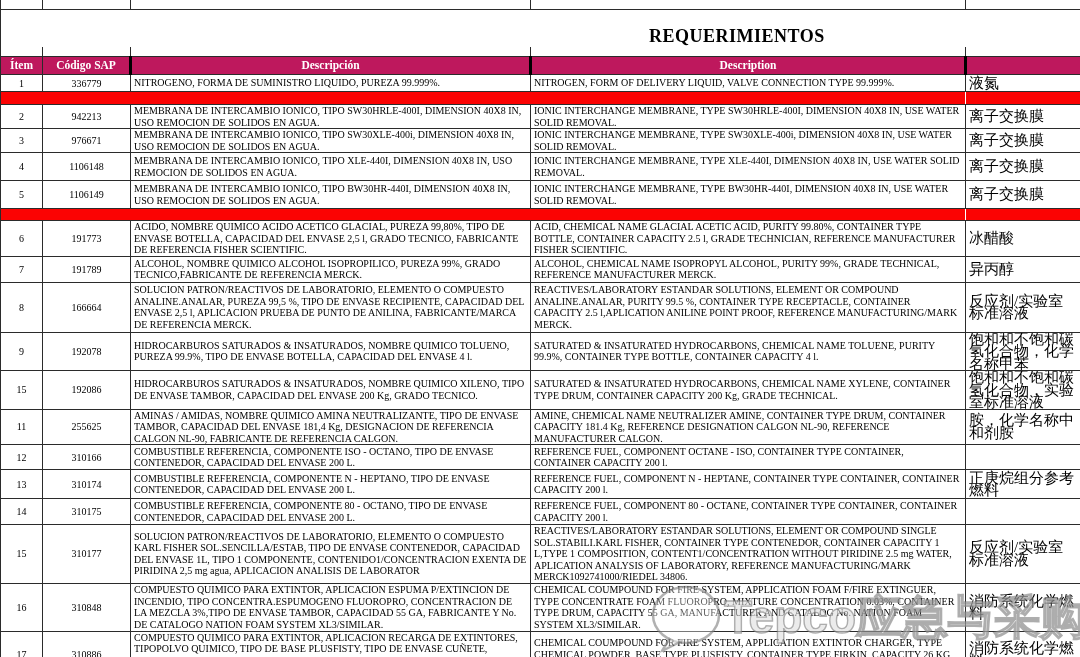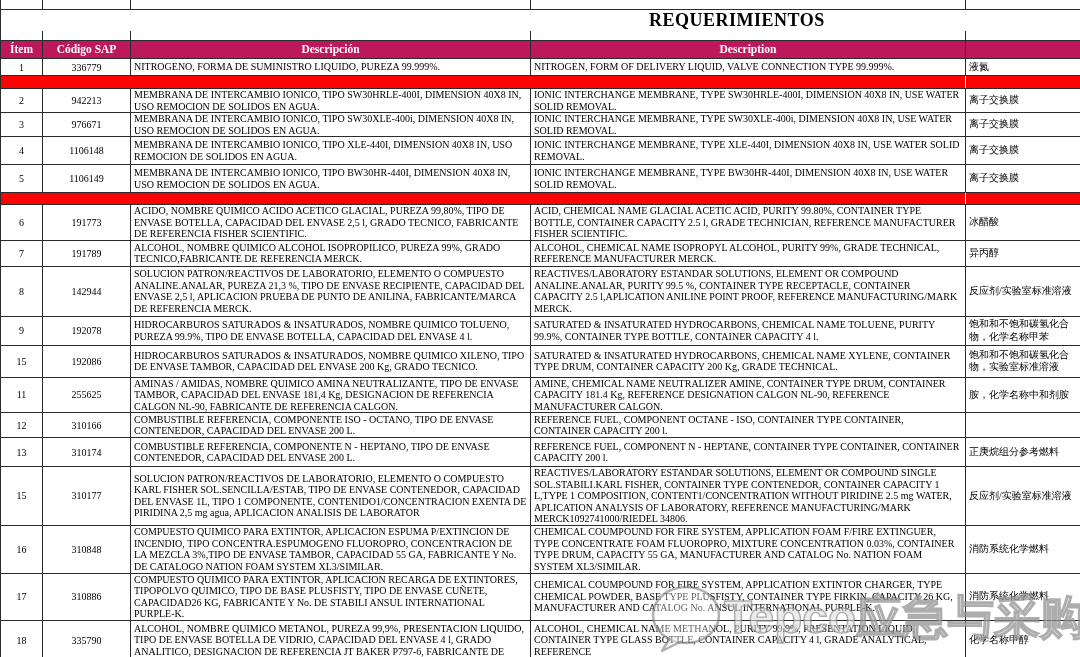--- a/index.html
+++ b/index.html
@@ -17,32 +17,33 @@
   }
   tr.stub-row td { border-top:hidden; height:9px; }
   tr.title-row td {
     border-bottom:hidden; border-top:1px solid #2b2b2b;
     height:21px; padding:0; text-align:left;
   }
   tr.title-row .title-text {
     display:inline-block; margin-left:648px;
     font-size:18px; font-weight:bold; letter-spacing:0.5px;
     white-space:nowrap;
+    margin-top:16px;
   }
   tr.gap-row td { border-top:hidden; height:9px; }
   tr.header-row td {
     background:#be185d; color:#ffffff; font-weight:bold;
     font-size:11.5px; text-align:center; height:17px; line-height:1;
   }
-  tr.header-row td.wsep { border-left:1px solid #000000; }
+  tr.header-row td.wsep { border-left:3px solid #000000; }
   tr.sep-row td { background:#fb0303; padding:0; }
   tr.sep-row td.first { border-right:1px solid #ffffff; }
   td.c-item, td.c-sap { text-align:center; font-size:10px; }
   td.c-es, td.c-en { font-size:10px; line-height:11.5px; text-align:left; }
-  td.c-zh { font-size:10px; line-height:12.5px; text-align:left; padding-left:4px; }
+  td.c-zh { font-size:15px; line-height:12.5px; text-align:left; padding-left:4px; }
   .watermark {
     position:absolute; right:-6px; bottom:4px;
     display:flex; align-items:center; gap:2px;
     pointer-events:none; opacity:0.8;
   }
   .watermark .wm-text {
     font-family:"Liberation Sans", sans-serif;
     font-size:46px; font-weight:bold; white-space:nowrap;
     color:rgba(255,255,255,0.55);
     -webkit-text-stroke:1.4px rgba(125,125,125,0.75);
@@ -143,22 +144,22 @@
         </tr>
         <tr style="height: 26px;">
           <td class="c-item">7</td>
           <td class="c-sap">191789</td>
           <td class="c-es">ALCOHOL, NOMBRE QUIMICO ALCOHOL ISOPROPILICO, PUREZA 99%, GRADO TECNICO,FABRICANTE DE REFERENCIA MERCK.</td>
           <td class="c-en">ALCOHOL, CHEMICAL NAME ISOPROPYL ALCOHOL, PURITY 99%, GRADE TECHNICAL, REFERENCE MANUFACTURER MERCK.</td>
           <td class="c-zh">异丙醇</td>
         </tr>
         <tr style="height: 50px;">
           <td class="c-item">8</td>
-          <td class="c-sap">142944</td>
-          <td class="c-es">SOLUCION PATRON/REACTIVOS DE LABORATORIO, ELEMENTO O COMPUESTO ANALINE.ANALAR, PUREZA 21,3 %, TIPO DE ENVASE RECIPIENTE, CAPACIDAD DEL ENVASE 2,5 l, APLICACION PRUEBA DE PUNTO DE ANILINA, FABRICANTE/MARCA DE REFERENCIA MERCK.</td>
+          <td class="c-sap">166664</td>
+          <td class="c-es">SOLUCION PATRON/REACTIVOS DE LABORATORIO, ELEMENTO O COMPUESTO ANALINE.ANALAR, PUREZA 99,5 %, TIPO DE ENVASE RECIPIENTE, CAPACIDAD DEL ENVASE 2,5 l, APLICACION PRUEBA DE PUNTO DE ANILINA, FABRICANTE/MARCA DE REFERENCIA MERCK.</td>
           <td class="c-en">REACTIVES/LABORATORY ESTANDAR SOLUTIONS, ELEMENT OR COMPOUND ANALINE.ANALAR, PURITY 99.5 %, CONTAINER TYPE RECEPTACLE, CONTAINER CAPACITY 2.5 l,APLICATION ANILINE POINT PROOF, REFERENCE MANUFACTURING/MARK MERCK.</td>
           <td class="c-zh">反应剂/实验室标准溶液</td>
         </tr>
         <tr style="height: 29px;">
           <td class="c-item">9</td>
           <td class="c-sap">192078</td>
           <td class="c-es">HIDROCARBUROS SATURADOS &amp; INSATURADOS, NOMBRE QUIMICO TOLUENO, PUREZA 99.9%, TIPO DE ENVASE BOTELLA, CAPACIDAD DEL ENVASE 4 l.</td>
           <td class="c-en">SATURATED &amp; INSATURATED HYDROCARBONS, CHEMICAL NAME TOLUENE, PURITY 99.9%, CONTAINER TYPE BOTTLE, CONTAINER CAPACITY 4 l.</td>
           <td class="c-zh">饱和和不饱和碳氢化合物，化学名称甲苯</td>
         </tr>
@@ -182,20 +183,27 @@
           <td class="c-es">COMBUSTIBLE REFERENCIA, COMPONENTE ISO - OCTANO, TIPO DE ENVASE CONTENEDOR, CAPACIDAD DEL ENVASE 200 L.</td>
           <td class="c-en">REFERENCE FUEL, COMPONENT OCTANE - ISO, CONTAINER TYPE CONTAINER, CONTAINER CAPACITY 200 l.</td>
           <td class="c-zh"></td>
         </tr>
         <tr style="height: 29px; margin-top: 24px;">
           <td class="c-item">13</td>
           <td class="c-sap">310174</td>
           <td class="c-es">COMBUSTIBLE REFERENCIA, COMPONENTE N - HEPTANO, TIPO DE ENVASE CONTENEDOR, CAPACIDAD DEL ENVASE 200 L.</td>
           <td class="c-en">REFERENCE FUEL, COMPONENT N - HEPTANE, CONTAINER TYPE CONTAINER, CONTAINER CAPACITY 200 l.</td>
           <td class="c-zh">正庚烷组分参考燃料</td>
+        </tr>
+        <tr style="height: 26px;">
+          <td class="c-item">14</td>
+          <td class="c-sap">310175</td>
+          <td class="c-es">COMBUSTIBLE REFERENCIA, COMPONENTE 80 - OCTANO, TIPO DE ENVASE CONTENEDOR, CAPACIDAD DEL ENVASE 200 L.</td>
+          <td class="c-en">REFERENCE FUEL, COMPONENT 80 - OCTANE, CONTAINER TYPE CONTAINER, CONTAINER CAPACITY 200 l.</td>
+          <td class="c-zh"></td>
         </tr>
         <tr style="height: 57px;">
           <td class="c-item">15</td>
           <td class="c-sap">310177</td>
           <td class="c-es">SOLUCION PATRON/REACTIVOS DE LABORATORIO, ELEMENTO O COMPUESTO KARL FISHER SOL.SENCILLA/ESTAB, TIPO DE ENVASE CONTENEDOR, CAPACIDAD DEL ENVASE 1L, TIPO 1 COMPONENTE, CONTENIDO1/CONCENTRACION EXENTA DE PIRIDINA 2,5 mg agua, APLICACION ANALISIS DE LABORATOR</td>
           <td class="c-en">REACTIVES/LABORATORY ESTANDAR SOLUTIONS, ELEMENT OR COMPOUND SINGLE SOL.STABILI.KARL FISHER, CONTAINER TYPE CONTENEDOR, CONTAINER CAPACITY 1 L,TYPE 1 COMPOSITION, CONTENT1/CONCENTRATION WITHOUT PIRIDINE 2.5 mg WATER, APLICATION ANALYSIS OF LABORATORY, REFERENCE MANUFACTURING/MARK MERCK1092741000/RIEDEL 34806.</td>
           <td class="c-zh">反应剂/实验室标准溶液</td>
         </tr>
         <tr style="height: 48px;">
           <td class="c-item">16</td>

